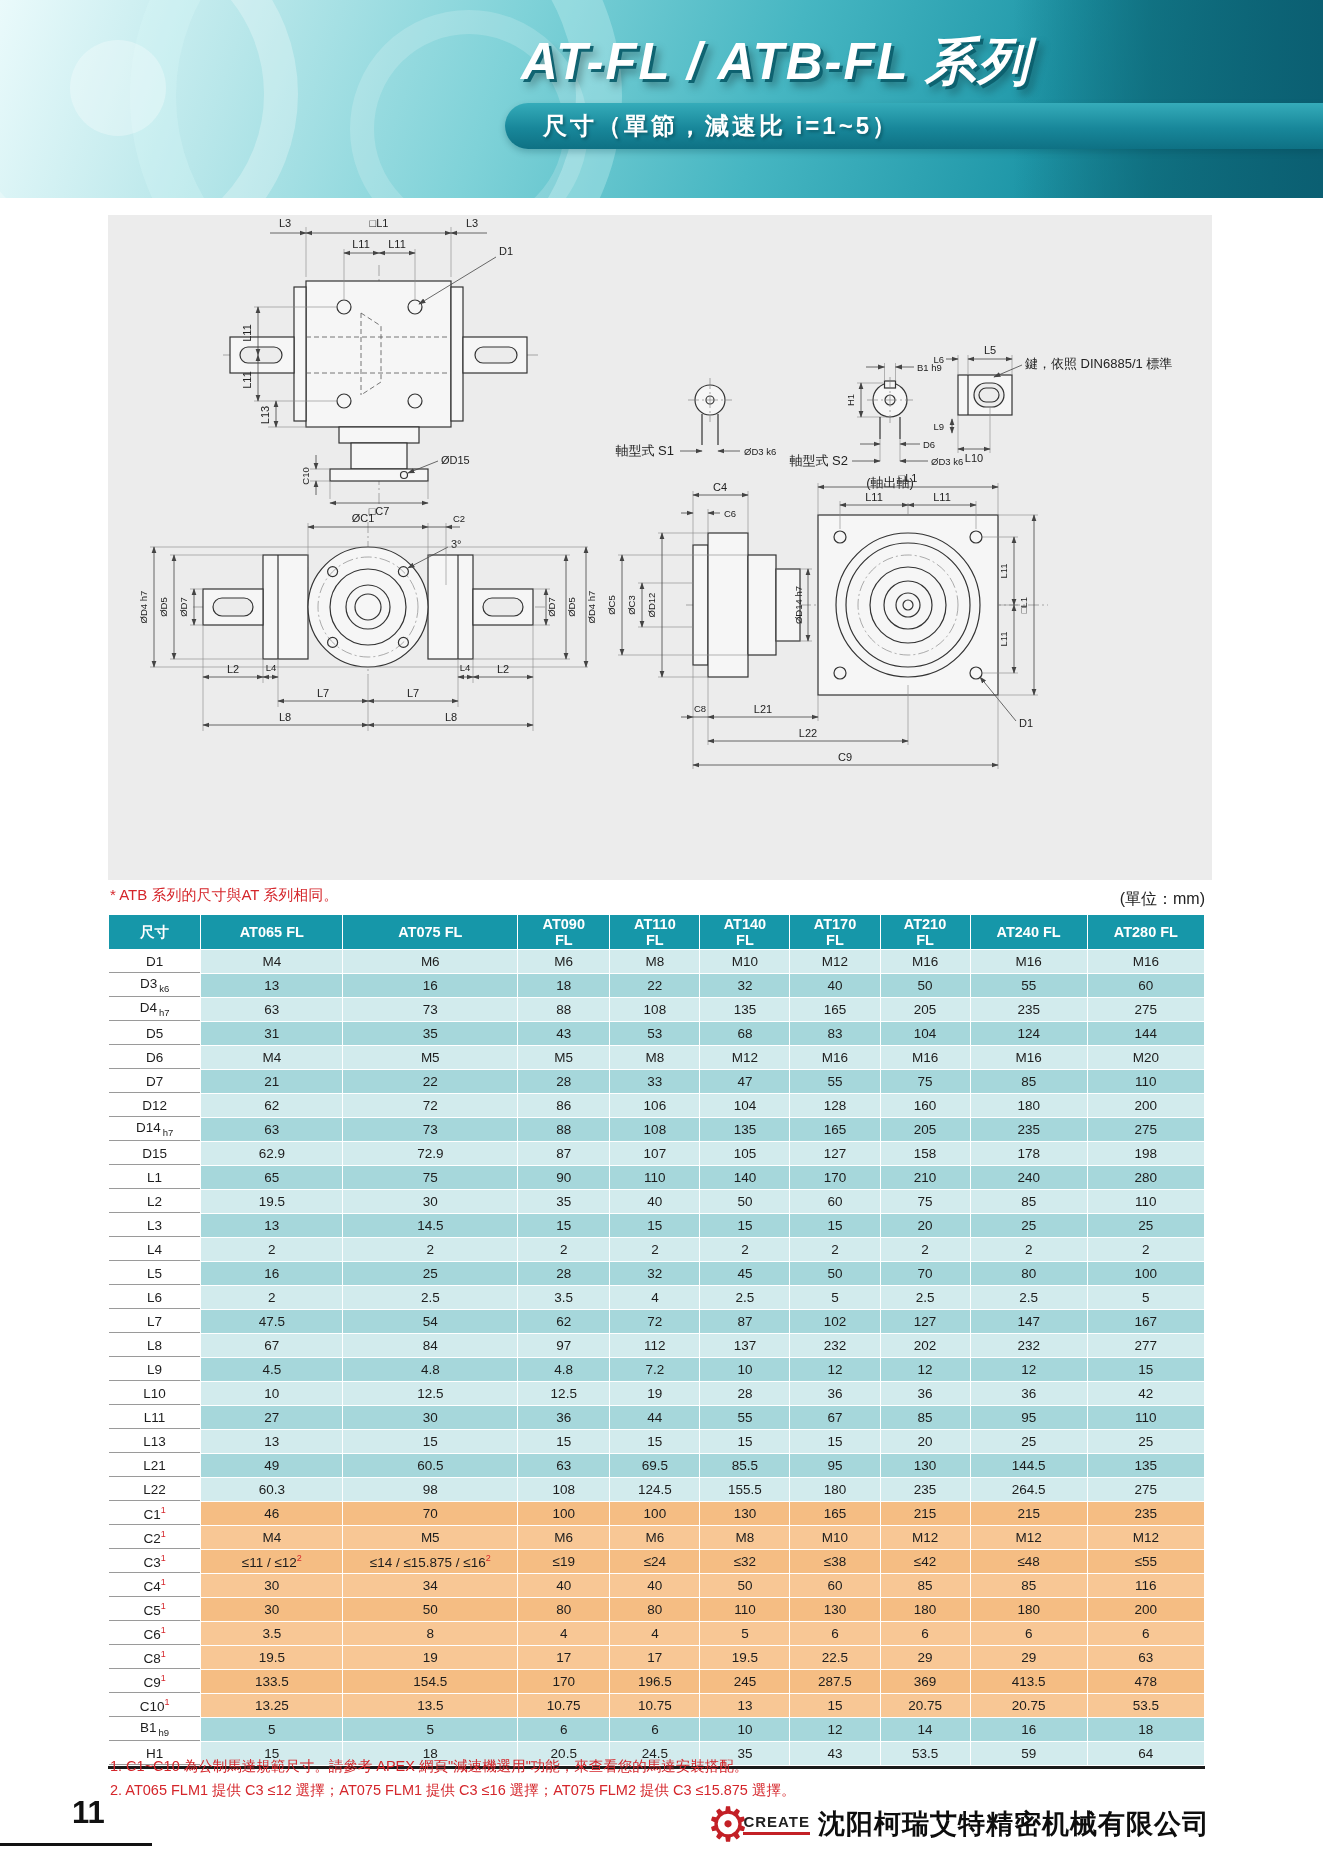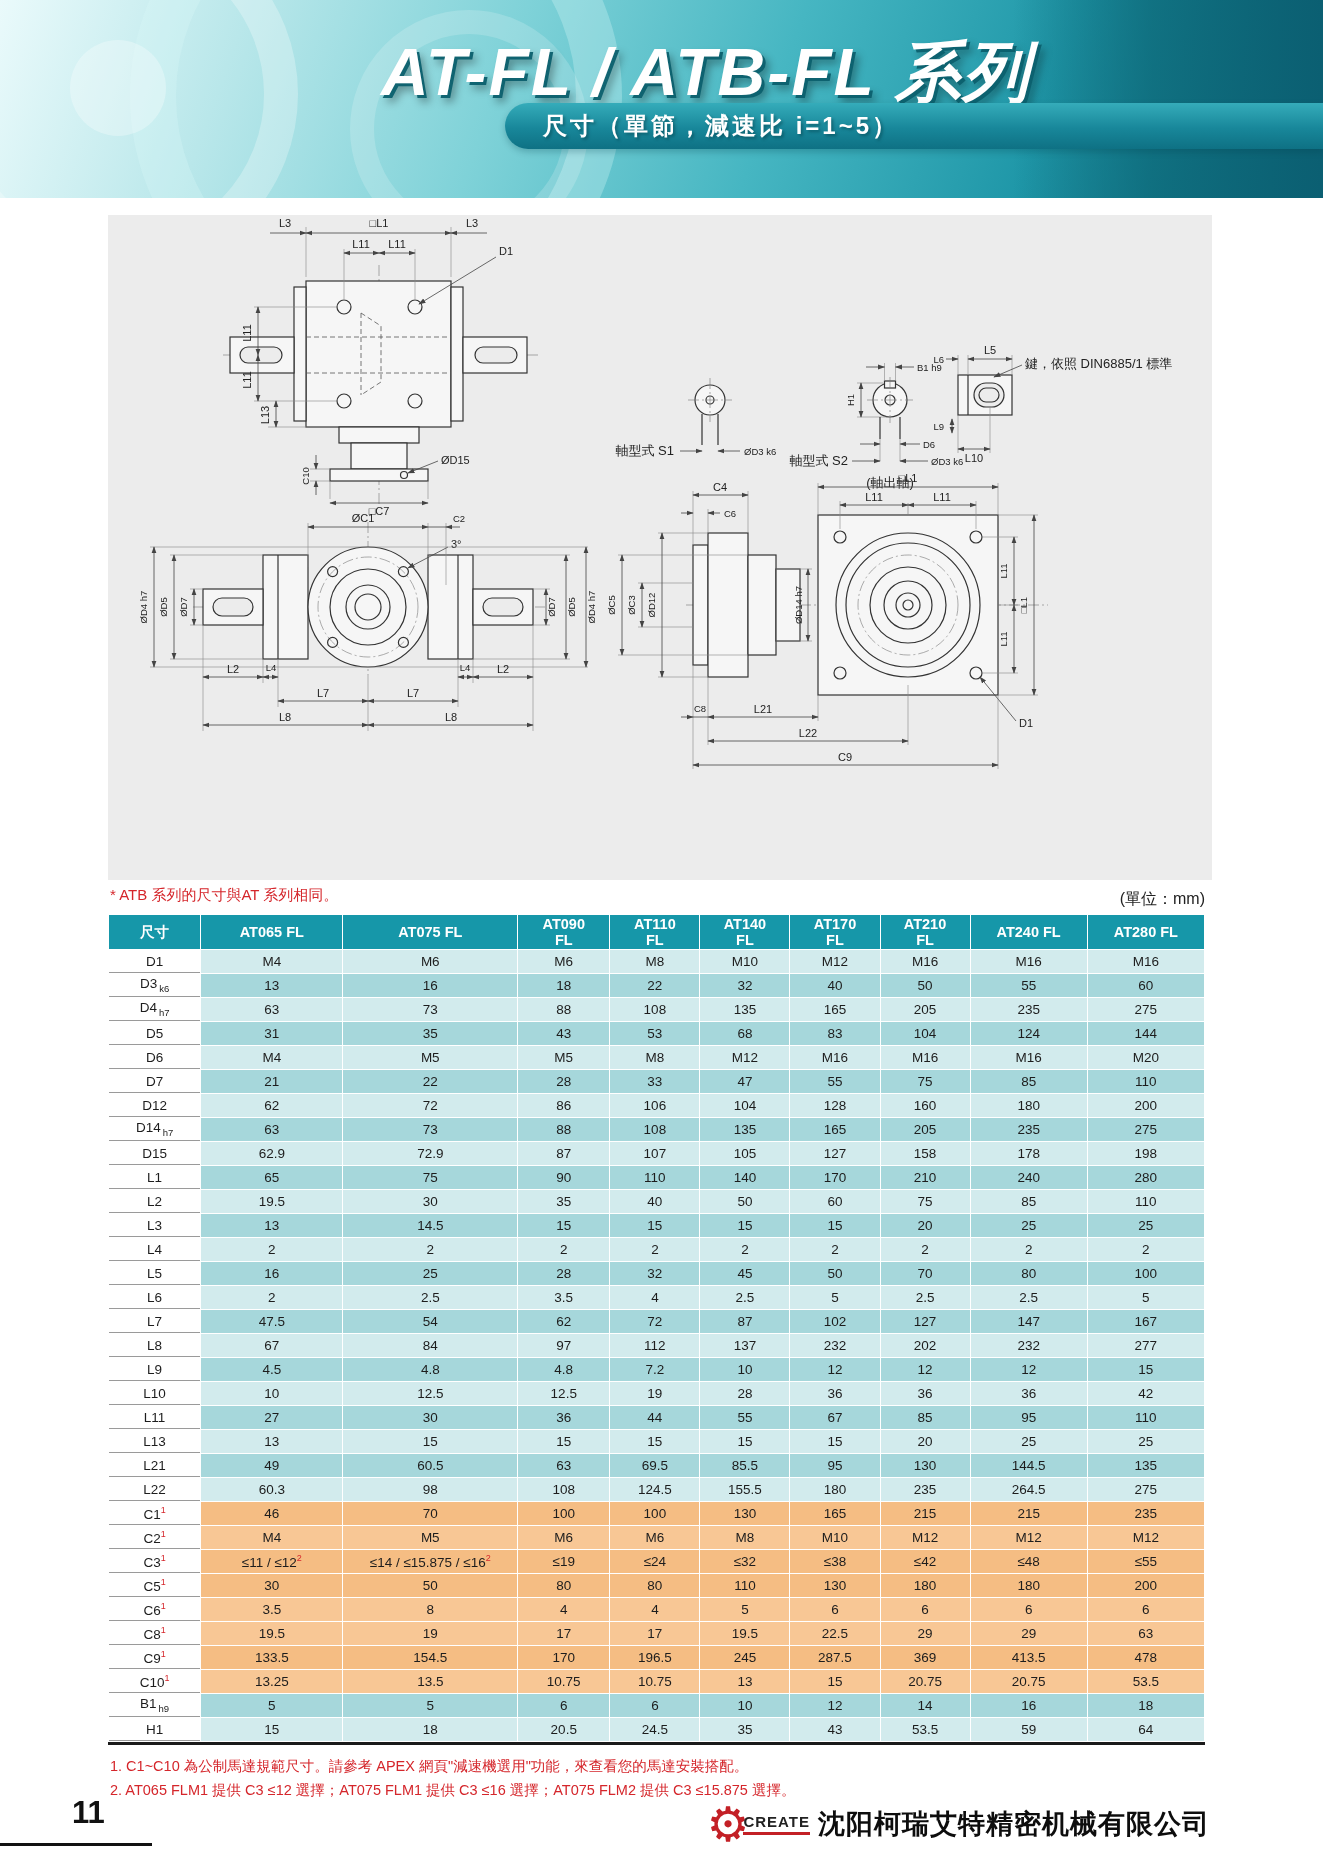--- a/index.html
+++ b/index.html
@@ -10,21 +10,21 @@
   .banner{position:absolute;left:0;top:0;width:1323px;height:198px;overflow:hidden;
     background:linear-gradient(110deg,#eafafb 0%,#b9e7ea 18%,#7fd2d8 38%,#46b6c2 58%,#1f97a8 78%,#0e7083 100%);}
   .ring{position:absolute;border-radius:50%;}
   .ring1{left:-70px;top:-90px;width:300px;height:300px;border:34px solid rgba(255,255,255,.28);}
   .ring2{left:130px;top:-150px;width:400px;height:400px;border:46px solid rgba(220,247,249,.30);}
   .ring3{left:350px;top:10px;width:190px;height:190px;border:24px solid rgba(255,255,255,.18);}
   .hub{left:70px;top:40px;width:96px;height:96px;background:rgba(255,255,255,.30);}
   .banner-dark{position:absolute;right:0;top:0;bottom:0;width:310px;
     background:linear-gradient(90deg,rgba(13,104,120,0) 0%,rgba(13,104,120,.75) 45%,#0b5f72 100%);}
   .title{position:absolute;left:0;right:292px;top:28px;text-align:right;color:#fff;
-    font-size:66px;font-weight:bold;font-style:italic;letter-spacing:2px;white-space:nowrap;
+    font-size:51px;font-weight:bold;font-style:italic;letter-spacing:2px;white-space:nowrap;
     text-shadow:3px 3px 0 rgba(12,96,110,.95),6px 7px 8px rgba(0,0,0,.35);}
   .subtitle-band{position:absolute;left:505px;right:0;top:103px;height:46px;border-radius:23px 0 0 23px;
     background:linear-gradient(180deg,#35acba 0%,#18879a 55%,#0e7184 100%);
     display:flex;align-items:center;padding-left:38px;box-shadow:0 3px 6px rgba(0,60,70,.25);}
   .subtitle-band span{color:#fff;font-size:24px;font-weight:bold;letter-spacing:3px;
     text-shadow:2px 2px 3px rgba(0,50,60,.45);}
 
   
   .panel{position:absolute;left:108px;top:215px;width:1104px;height:665px;background:#ececec;}
   svg .o{stroke:#333;stroke-width:1.2;fill:none;}
@@ -662,20 +662,32 @@
             <td>≤11 / ≤12<sup class="red">2</sup></td>
             <td>≤14 / ≤15.875 / ≤16<sup class="red">2</sup></td>
             <td>≤19</td>
             <td>≤24</td>
             <td>≤32</td>
             <td>≤38</td>
             <td>≤42</td>
             <td>≤48</td>
             <td>≤55</td>
           </tr>
+          <tr class="orange-light">
+            <td class="rowlabel">C4<sup class="red">1</sup></td>
+            <td>30</td>
+            <td>34</td>
+            <td>40</td>
+            <td>40</td>
+            <td>50</td>
+            <td>60</td>
+            <td>85</td>
+            <td>85</td>
+            <td>116</td>
+          </tr>
           <tr class="orange-dark">
             <td class="rowlabel">C5<sup class="red">1</sup></td>
             <td>30</td>
             <td>50</td>
             <td>80</td>
             <td>80</td>
             <td>110</td>
             <td>130</td>
             <td>180</td>
             <td>180</td>

